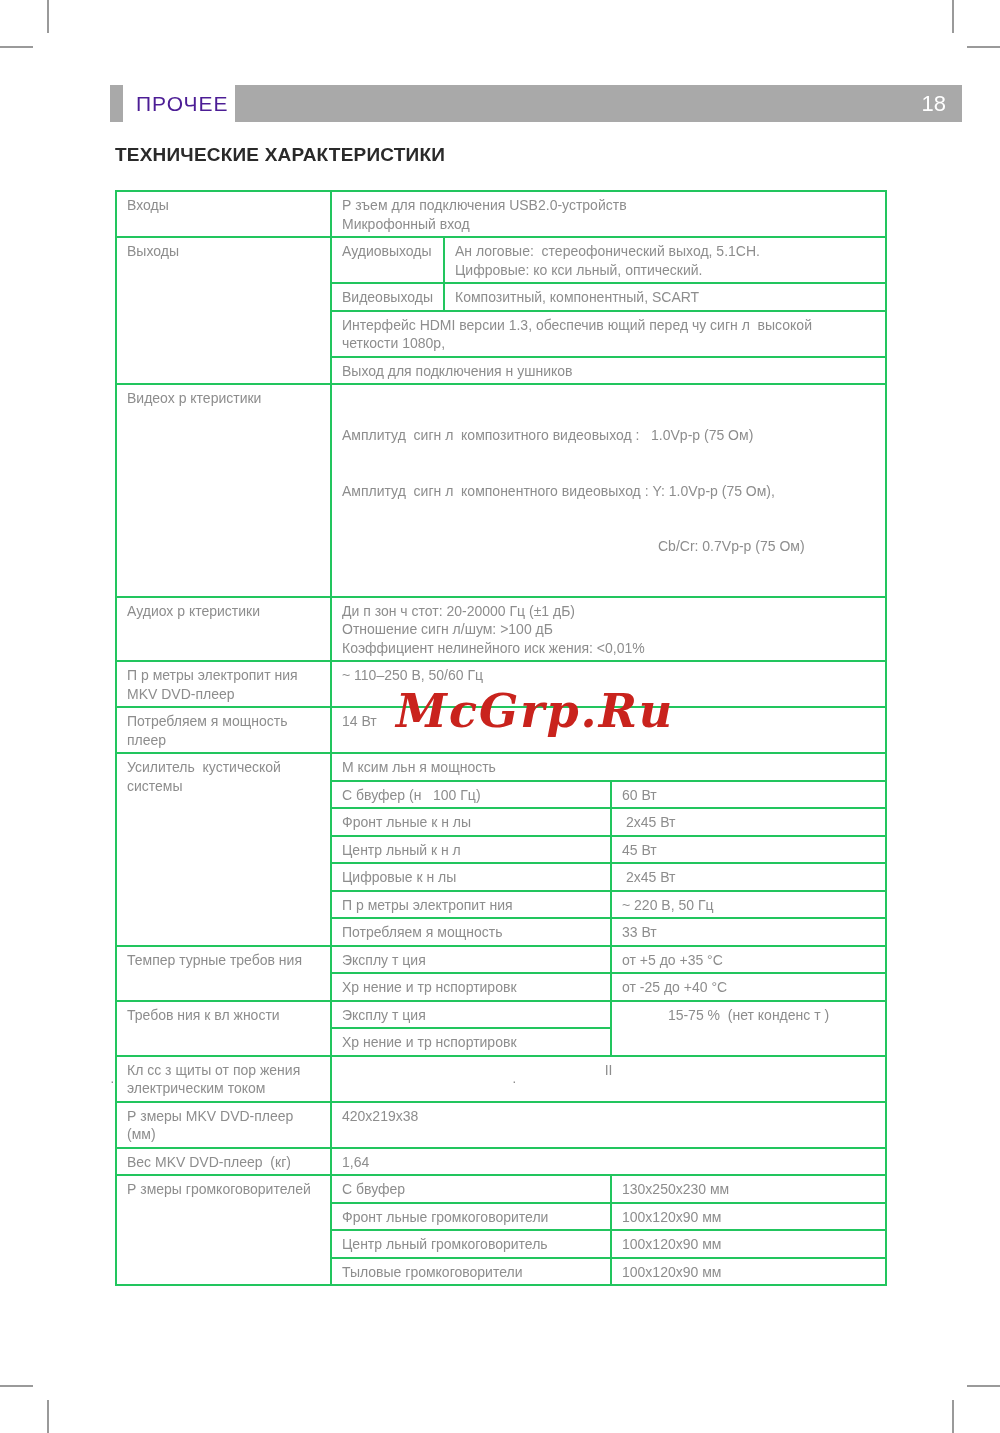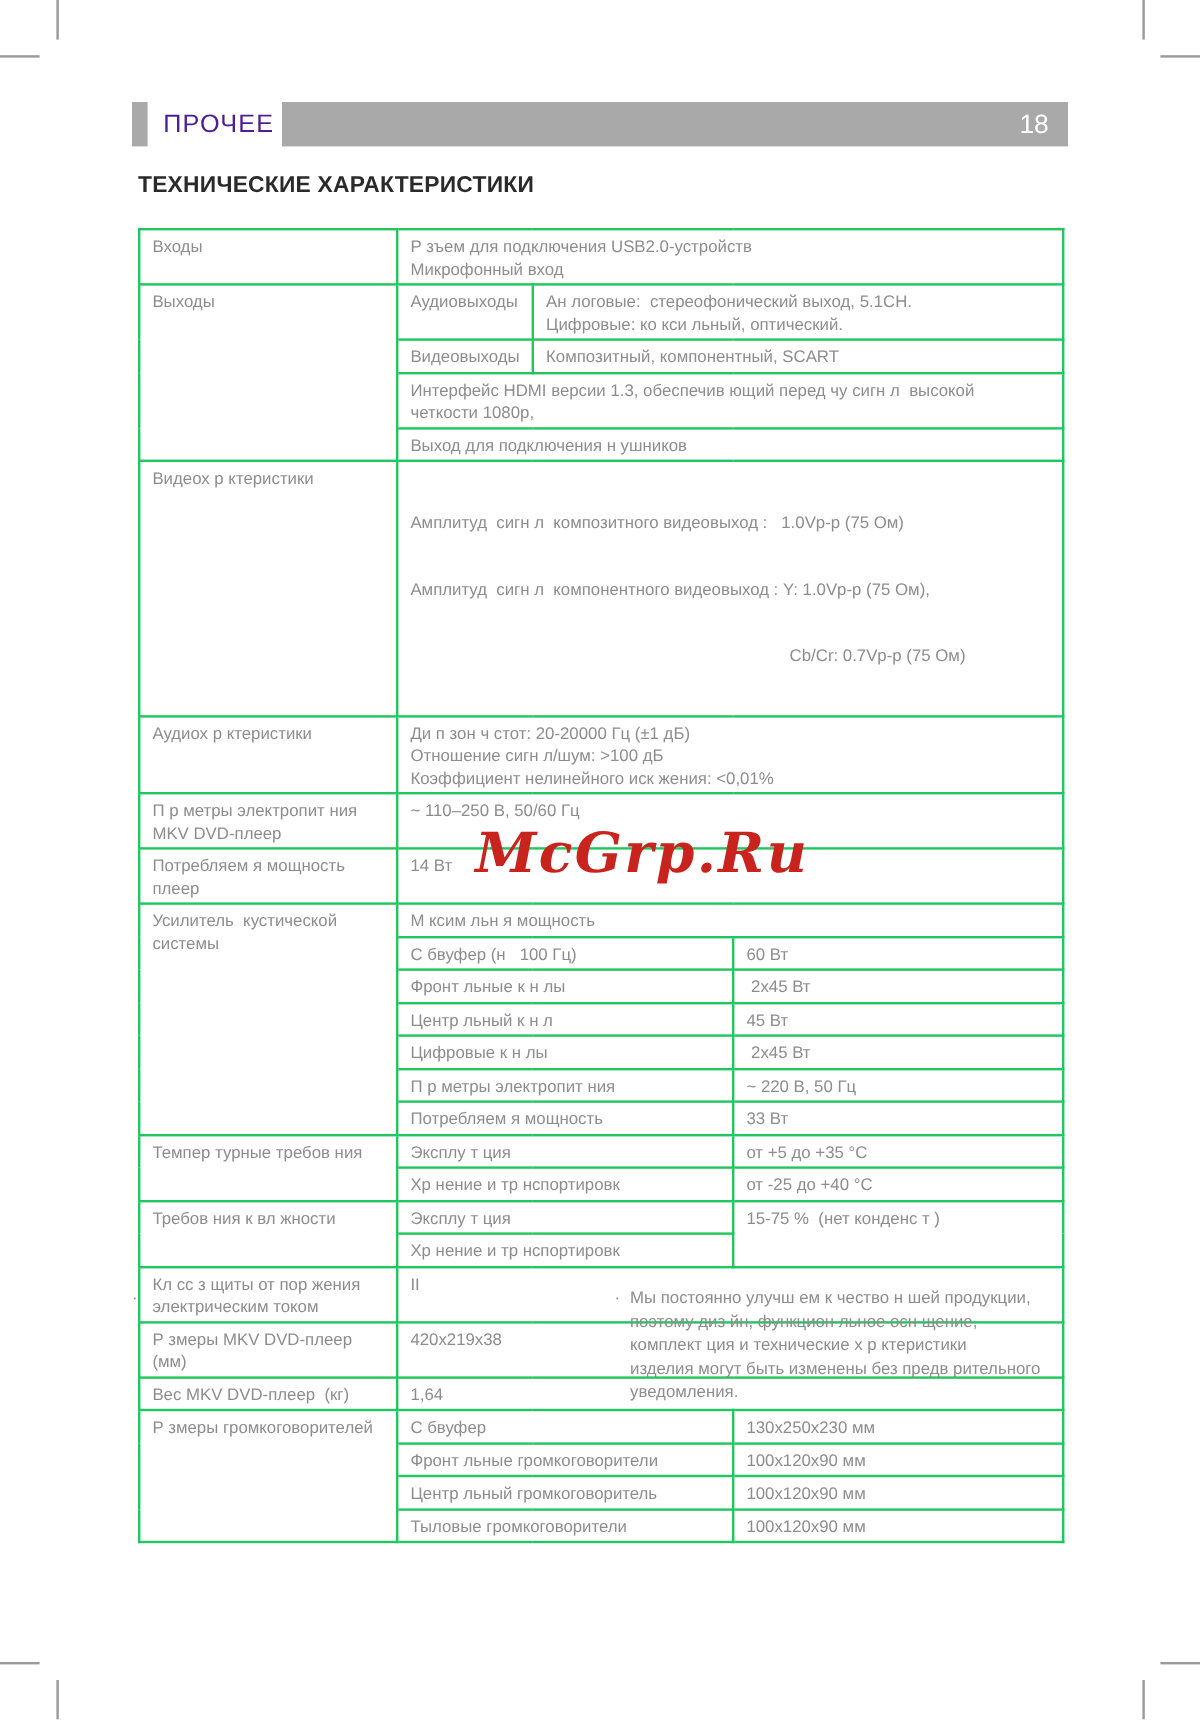--- a/index.html
+++ b/index.html
@@ -9,39 +9,39 @@
     overflow:hidden;
   }
   
   .crop{position:absolute;background:#9a9a9a;}
   .crop.v{width:2px;height:33px;}
   .crop.h{width:33px;height:2px;}
   
   .hdr-square{position:absolute;left:110px;top:85px;width:13px;height:37px;background:#a9a9a9;}
   .hdr-label{position:absolute;left:136px;top:85px;height:37px;line-height:37px;
     font-size:21px;color:#4c1d95;letter-spacing:1px;}
-  .hdr-bar{position:absolute;left:235px;top:85px;width:655px;height:37px;background:#a9a9a9;
+  .hdr-bar{position:absolute;left:235px;top:85px;width:727px;height:37px;background:#a9a9a9;
     box-sizing:border-box;text-align:right;padding-right:16px;
     color:#ffffff;font-size:22px;line-height:37px;}
   
   .title{position:absolute;left:115px;top:144px;font-size:19px;font-weight:bold;color:#2a2a2a;
     letter-spacing:0.2px;}
   
   table.spec{position:absolute;left:115px;top:190px;width:770px;border-collapse:collapse;
     table-layout:fixed;}
   table.spec td{
     border:2px solid #22c55e;
     padding:4px 10px 3px 10px;
     font-size:14px;line-height:18.5px;
     vertical-align:top;color:#8d8d8d;
     white-space:pre-wrap;word-wrap:break-word;
   }
   .indent-line{padding-left:316px;}
   
-  td.vmid{vertical-align:middle;}
+  td.vmid{vertical-align:middle;text-align:center;}
   
   .note{position:absolute;display:flex;font-size:14px;line-height:19.5px;color:#8d8d8d;}
   .note .bullet{width:13px;flex:0 0 13px;text-align:left;}
   .note .note-text{white-space:pre-wrap;}
   .note-left{left:110px;top:1072px;width:340px;}
   .note-right{left:512px;top:1072px;width:400px;}
   
   .watermark{
     position:absolute;left:396px;top:684px;z-index:5;
     font-family:"DejaVu Serif", serif;font-style:italic;font-weight:bold;
@@ -200,20 +200,15 @@
       <td>100х120х90 мм</td>
     </tr>
   </tbody>
 </table>
 
 <div class="note note-left">
   <span class="bullet">·</span>
 </div>
 <div class="note note-right">
   <span class="bullet">·</span>
-  <span class="note-text">Мы постоянно улучш ем к чество н шей продукции,
-поэтому диз йн, функцион льное осн щение,
-комплект ция и технические х р ктеристики
-изделия могут быть изменены без предв рительного
-уведомления.</span>
 </div>
 
 <div class="watermark">McGrp.Ru</div>
 
 </body></html>

